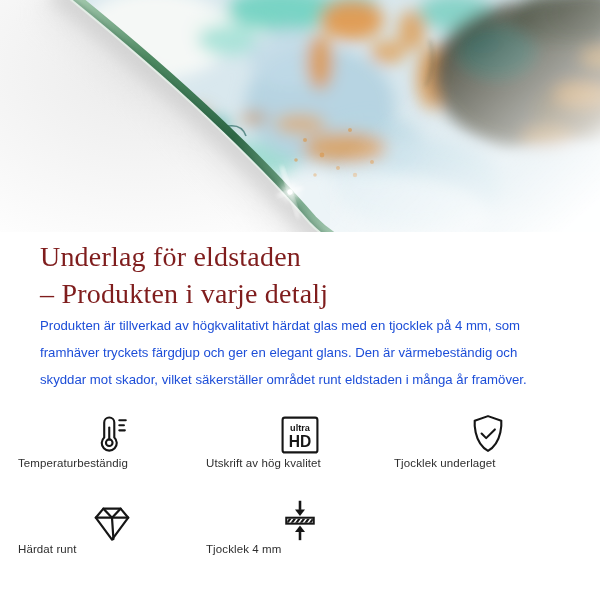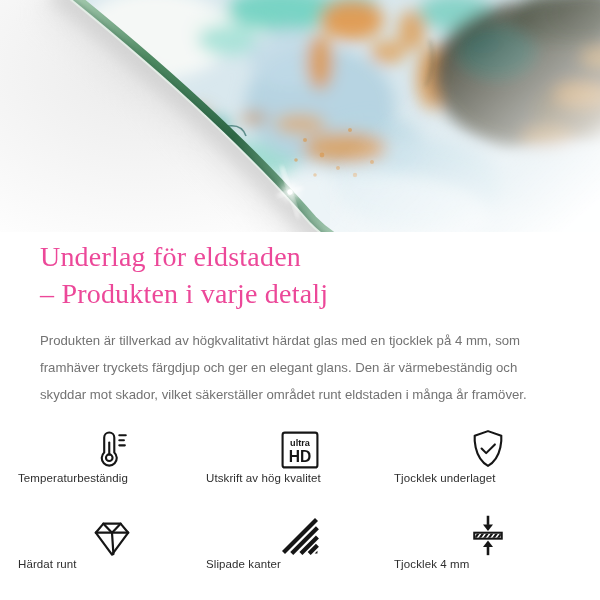--- a/index.html
+++ b/index.html
@@ -10,29 +10,28 @@
   .hero { width:600px; height:232px; position:relative; overflow:hidden; background:#fff; }
   .hero svg { display:block; }
 
   .content { padding:0 40px; }
   h1.heading {
     margin-top:6px;
     font-family:"Liberation Serif","DejaVu Serif",serif;
     font-weight:400;
     font-size:28px;
     line-height:37px;
-    color:#ec4899;
+    color:#7f1d1d;
     letter-spacing:0.2px;
   }
   p.descr {
-    margin-top:15px;
     width:527px;
     font-size:13.2px;
     line-height:27px;
-    color:#737373;
+    color:#1d4ed8;
   }
 
   .features {
     margin-top:16px;
     padding:0 0 0 0;
     margin-left:-22px;
     margin-right:-22px;
     display:grid;
     grid-template-columns:repeat(3,1fr);
     row-gap:26px;
@@ -223,34 +222,20 @@
           <svg width="46" height="42" viewBox="0 0 48 44">
             <path class="icon-stroke" stroke-width="2" d="M7,17.5 L15,8 L33,8 L41,17.5 L24,40.5 Z"></path>
             <path class="icon-stroke" stroke-width="2" d="M7,17.5 L41,17.5"></path>
             <path class="icon-stroke" stroke-width="2" d="M15,8 L24,17.5 L33,8"></path>
             <path class="icon-stroke" stroke-width="2" d="M24,17.5 L25.5,40"></path>
           </svg>
         </div>
         <div class="flabel">Härdat runt</div>
       </div>
 
-      <div class="feature">
-        <div class="ficon">
-          <svg width="44" height="44" viewBox="0 0 48 48">
-            <g stroke="#161616" stroke-width="4.6" fill="none">
-              <line x1="6" y1="42" x2="42" y2="6"></line>
-              <line x1="15" y1="43" x2="43" y2="15"></line>
-              <line x1="25" y1="43" x2="43" y2="25"></line>
-              <line x1="34" y1="43" x2="43" y2="34"></line>
-            </g>
-            <polygon class="icon-fill" points="40,43 43,40 43,43"></polygon>
-          </svg>
-        </div>
-        <div class="flabel">Slipade kanter</div>
-      </div>
 
       <div class="feature">
         <div class="ficon">
           <svg width="44" height="46" viewBox="0 0 48 48">
 
             <rect class="icon-fill" x="22.6" y="3" width="2.8" height="10"></rect>
             <polygon class="icon-fill" points="18.5,12.5 29.5,12.5 24,19.5"></polygon>
 
             <rect x="9" y="21.5" width="30" height="6.5" fill="#ffffff" stroke="#161616" stroke-width="2.2"></rect>
             <g stroke="#161616" stroke-width="2.4" clip-path="url(#barClip)">

